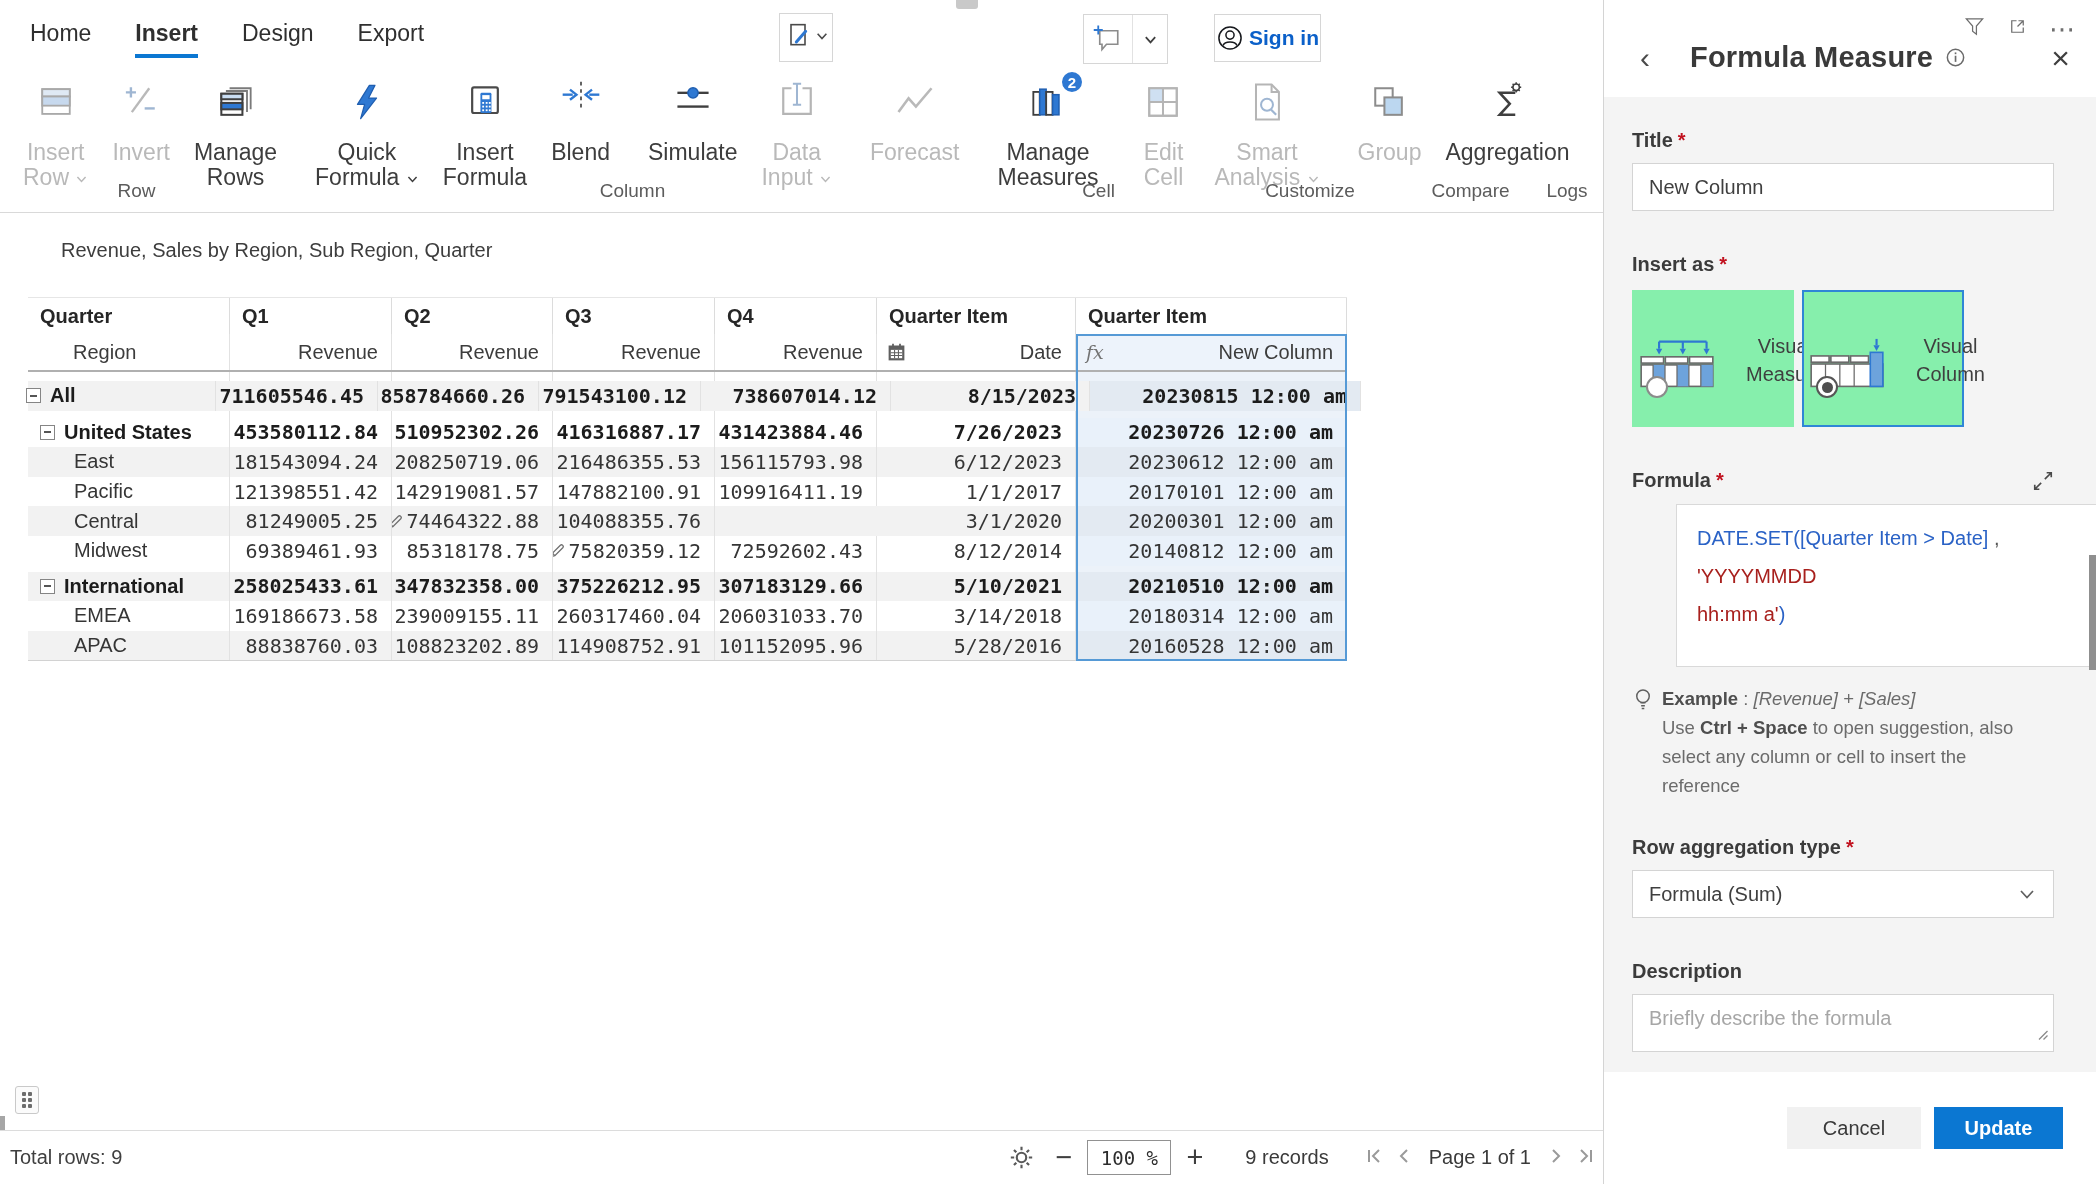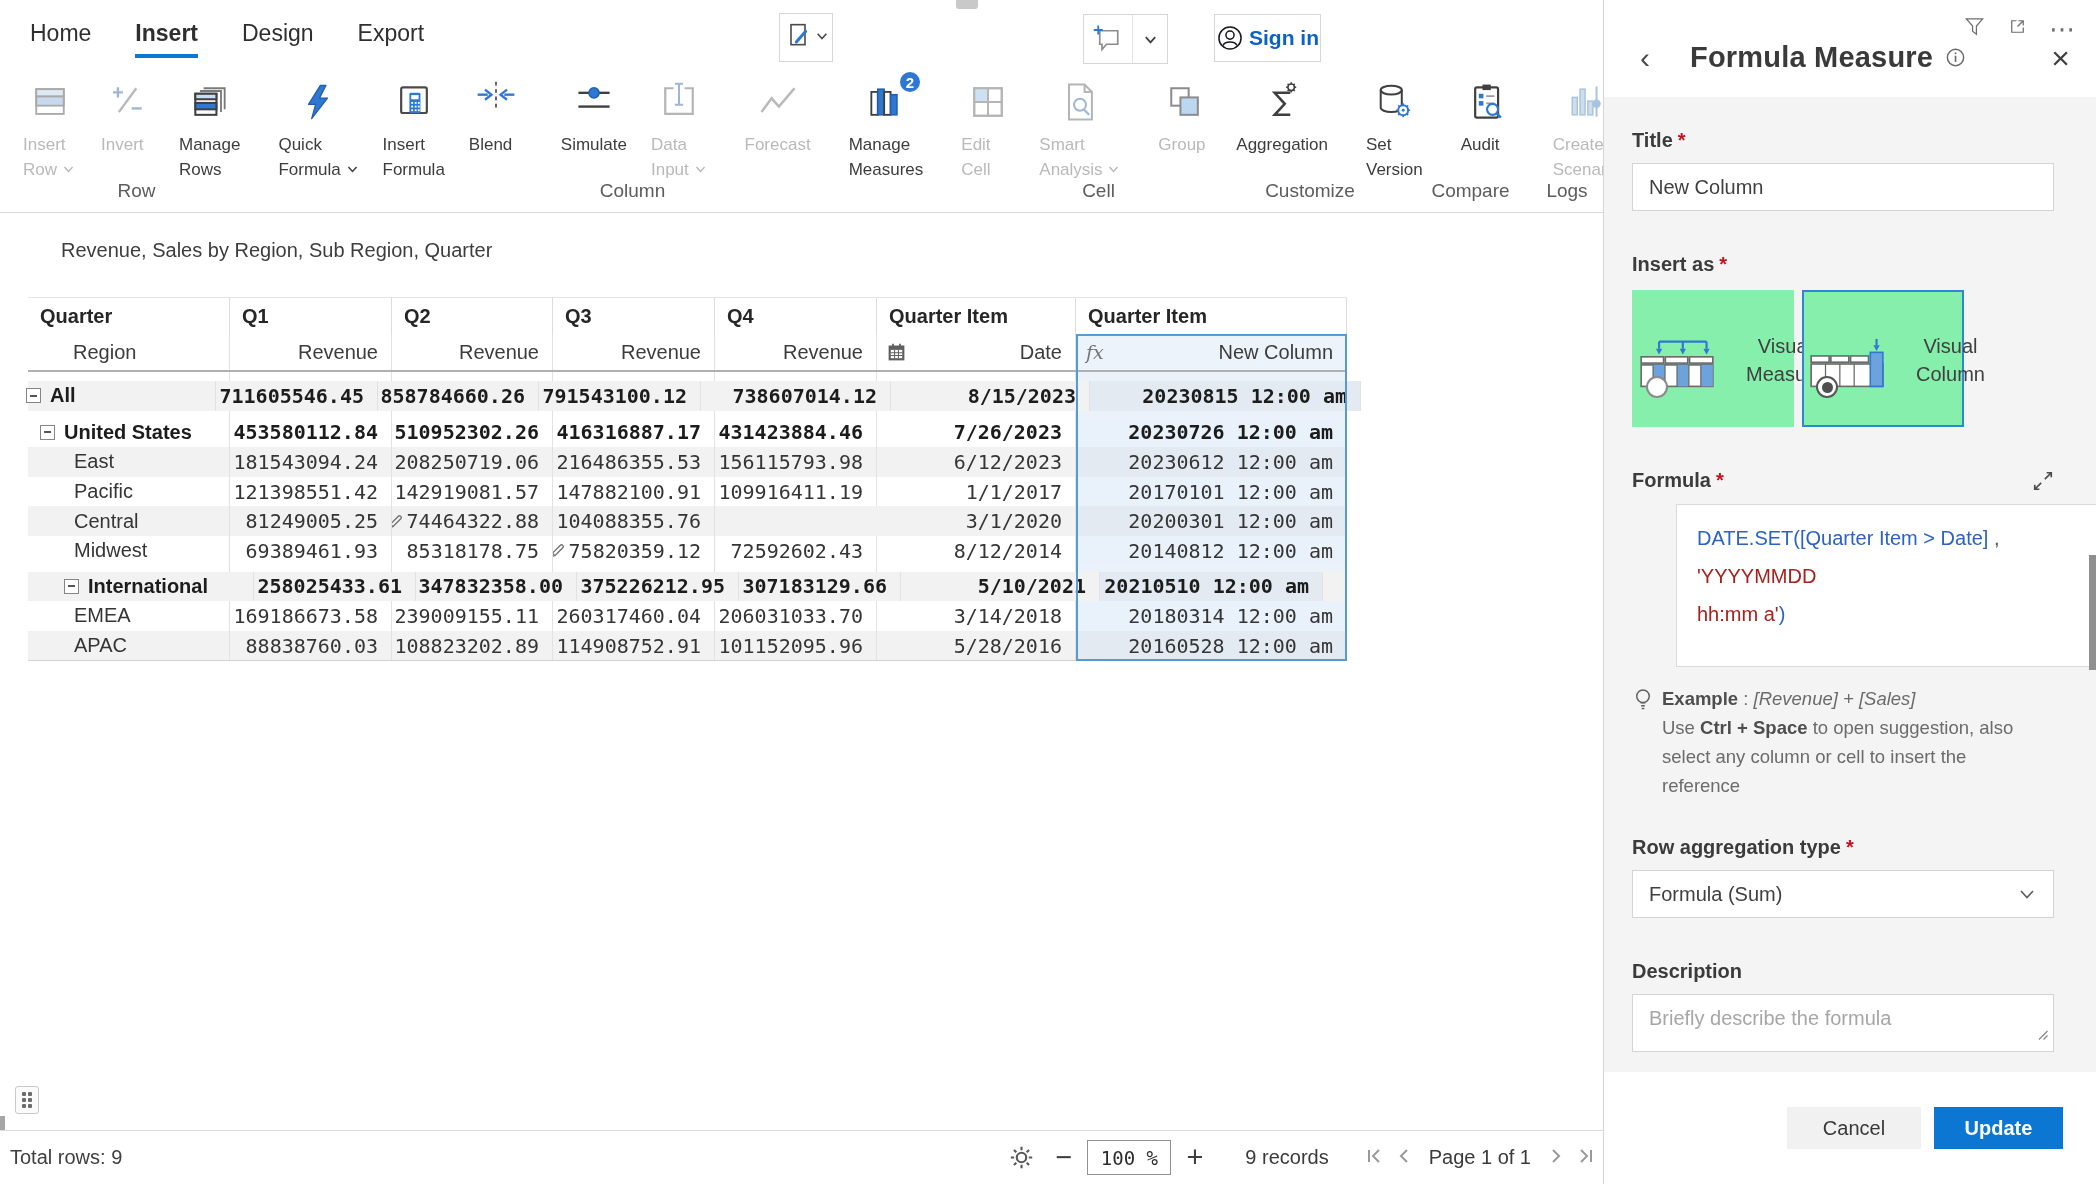--- a/index.html
+++ b/index.html
@@ -15,22 +15,22 @@
   .tab { font-size:23px; color:#2f2f2f; padding-bottom:7px; cursor:default; }
   .tab.active { font-weight:700; border-bottom:4px solid #0b77d2; }
   .ribbon-row { height:134px; display:flex; align-items:flex-start; position:relative; padding-left:4px; }
   .rdiv { width:1px; background:#d9d9d9; align-self:stretch; margin-top:4px; }
   .rcluster { display:flex; padding:0 7px; align-items:flex-start; }
   .rbtn { display:flex; flex-direction:column; align-items:center; padding:2px 12px 0 12px; }
   .ricon { height:56px; display:flex; align-items:center; justify-content:center; position:relative; }
   .rbadge { position:absolute; top:-4px; right:-14px; width:24px; height:24px; border-radius:50%;
     background:#2e78d2; color:#fff; font-size:15px; font-weight:700; display:flex;
     align-items:center; justify-content:center; border:2px solid #fff; }
-  .rlabel { font-size:17px; line-height:25px; color:#3d3d3d; 
-    width:min-content; min-width:54px; margin-top:2px; }
+  .rlabel { font-size:23px; line-height:25px; color:#3d3d3d; text-align:center;
+    width:min-content; min-width:54px; margin-top:10px; }
   .rbtn.disabled .rlabel { color:#b9b9b9; }
   .chev { display:inline-block; vertical-align:-1px; }
   .rglabel { position:absolute; bottom:4px; transform:translateX(-50%); font-size:19px; color:#5c5c5c; white-space:nowrap; }
   .edit-view-btn { position:absolute; left:779px; top:13px; width:54px; height:49px; background:#fff;
     border:1px solid #d6d6d6; display:flex; align-items:center; justify-content:center; }
   .top-tab { position:absolute; left:956px; top:0; width:22px; height:9px; background:#c9c9c9; border-radius:0 0 3px 3px; }
   .comment-group { position:absolute; left:1083px; top:14px; height:50px; display:flex;
     border:1px solid #d6d6d6; background:#fff; }
   .comment-seg { width:48px; display:flex; align-items:center; justify-content:center; }
   .comment-seg + .comment-seg { width:35px; border-left:1px solid #e2e2e2; }
@@ -585,21 +585,21 @@
               <span class="expander">
                 <i></i>
               </span>
               <span>International</span>
             </div>
             <div class="td num" style="width: 162px;">258025433.61</div>
             <div class="td num" style="width: 161px;">347832358.00</div>
             <div class="td num" style="width: 162px;">375226212.95</div>
             <div class="td num" style="width: 162px;">307183129.66</div>
             <div class="td num" style="width: 199px;">5/10/2021</div>
-            <div class="td num" style="width: 223px; background: rgb(227, 234, 242);">20210510 12:00 am</div>
+            <div class="td num" style="width: 271px; background: rgb(227, 234, 242);">20210510 12:00 am</div>
           </div>
           <div class="tr rowline" style="background: rgb(255, 255, 255);">
             <div class="td " style="width: 202px; padding-left: 46px;">EMEA</div>
             <div class="td num" style="width: 162px;"><span class="pencil">
                 <svg width="17" height="17" viewBox="0 0 16 16">
                   <path d="M2.5 13.6 L3.3 10.5 L10.7 3.1 a1.6 1.6 0 0 1 2.26 2.26 L5.5 12.8 Z" fill="none" stroke="#6f6f6f" stroke-width="1.25"></path>
                   <path d="M3.3 10.5 L5.5 12.8" stroke="#6f6f6f" stroke-width="1.1"></path>
                 </svg>
               </span>169186673.58</div>
             <div class="td num" style="width: 161px;">239009155.11</div>

